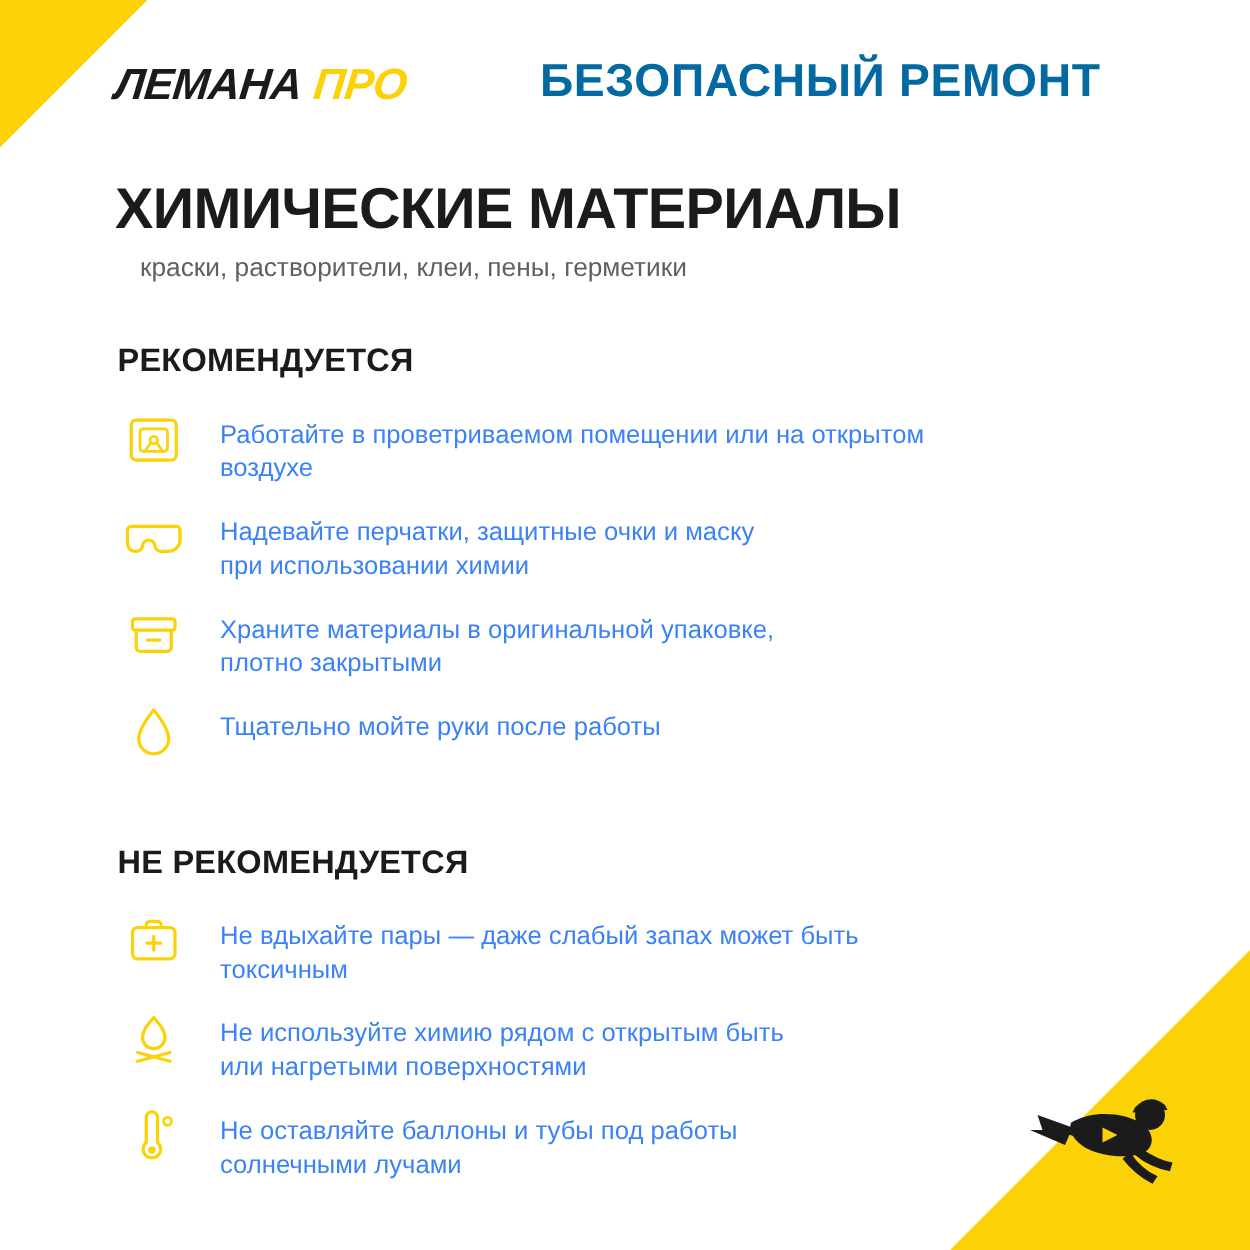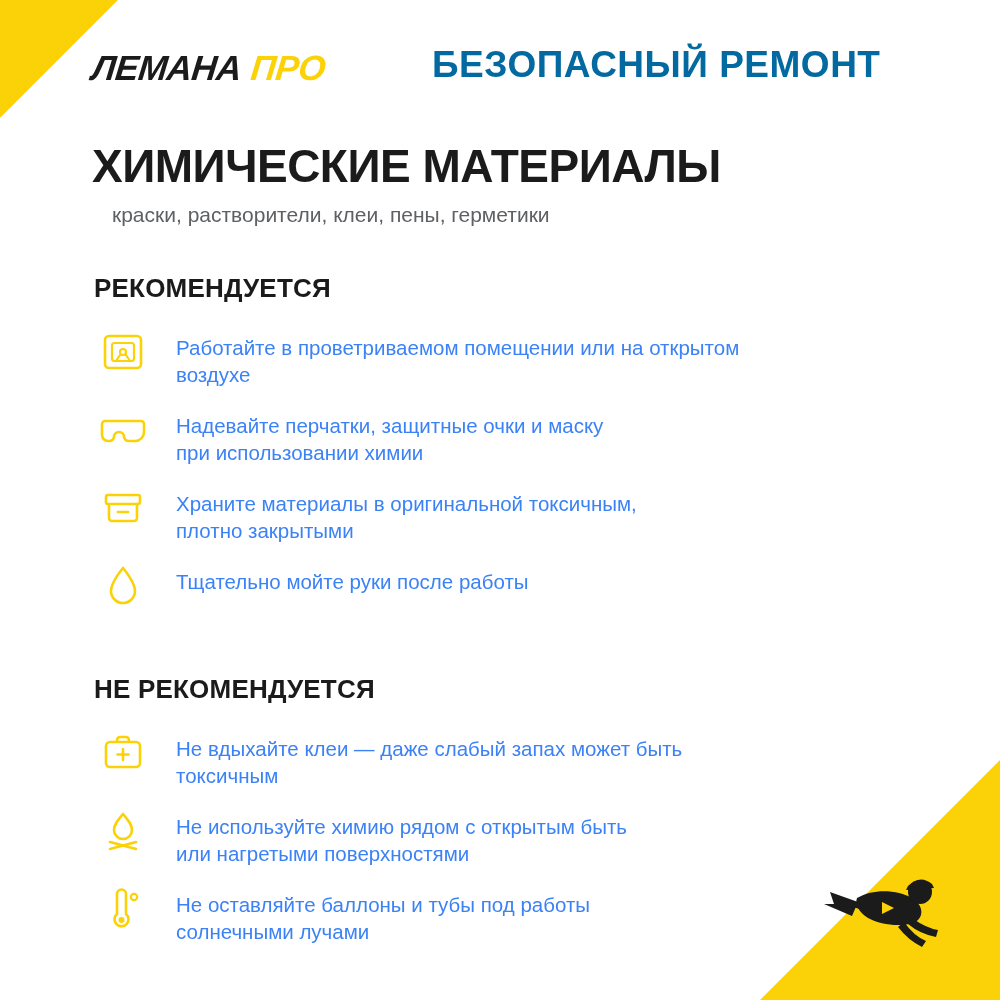--- a/index.html
+++ b/index.html
@@ -189,21 +189,21 @@
     </div>
 
     <div class="item">
       <span class="item-icon">
         <svg width="44" height="38" viewBox="0 0 44 38">
           <rect x="5" y="6" width="34" height="9" rx="2" fill="none" stroke="#fbd207" stroke-width="2.6"></rect>
           <path d="M8 15 v14 a3 3 0 0 0 3 3 h22 a3 3 0 0 0 3 -3 v-14" fill="none" stroke="#fbd207" stroke-width="2.6"></path>
           <path d="M17 23 h10" stroke="#fbd207" stroke-width="2.6" stroke-linecap="round"></path>
         </svg>
       </span>
-      <span class="item-text">Храните материалы в оригинальной токсичным,
+      <span class="item-text">Храните материалы в оригинальной упаковке,
 плотно закрытыми</span>
     </div>
 
     <div class="item">
       <span class="item-icon">
         <svg width="34" height="44" viewBox="0 0 34 44">
           <path d="M17 4 C17 4 5 18 5 27 a12 12 0 0 0 24 0 C29 18 17 4 17 4 z" fill="none" stroke="#fbd207" stroke-width="2.6" stroke-linejoin="round"></path>
         </svg>
       </span>
       <span class="item-text">Тщательно мойте руки после работы</span>
@@ -214,21 +214,21 @@
     <h2 class="section-heading">НЕ РЕКОМЕНДУЕТСЯ</h2>
 
     <div class="item">
       <span class="item-icon">
         <svg width="44" height="40" viewBox="0 0 44 40">
           <path d="M16 9 v-2 a3 3 0 0 1 3 -3 h6 a3 3 0 0 1 3 3 v2" fill="none" stroke="#fbd207" stroke-width="2.6"></path>
           <rect x="5" y="9" width="34" height="25" rx="4" fill="none" stroke="#fbd207" stroke-width="2.6"></rect>
           <path d="M22 16 v11 M16.5 21.5 h11" stroke="#fbd207" stroke-width="2.6" stroke-linecap="round"></path>
         </svg>
       </span>
-      <span class="item-text">Не вдыхайте клеи — даже слабый запах может быть
+      <span class="item-text">Не вдыхайте пары — даже слабый запах может быть
 токсичным</span>
     </div>
 
     <div class="item">
       <span class="item-icon">
         <svg width="40" height="44" viewBox="0 0 40 44">
           <path d="M20 5 C14 12 11 16 11 21 a9 9 0 0 0 18 0 C29 16 26 12 20 5 z" fill="none" stroke="#fbd207" stroke-width="2.6" stroke-linejoin="round"></path>
           <path d="M7 33 L33 40 M33 33 L7 40" stroke="#fbd207" stroke-width="2.6" stroke-linecap="round"></path>
         </svg>
       </span>

